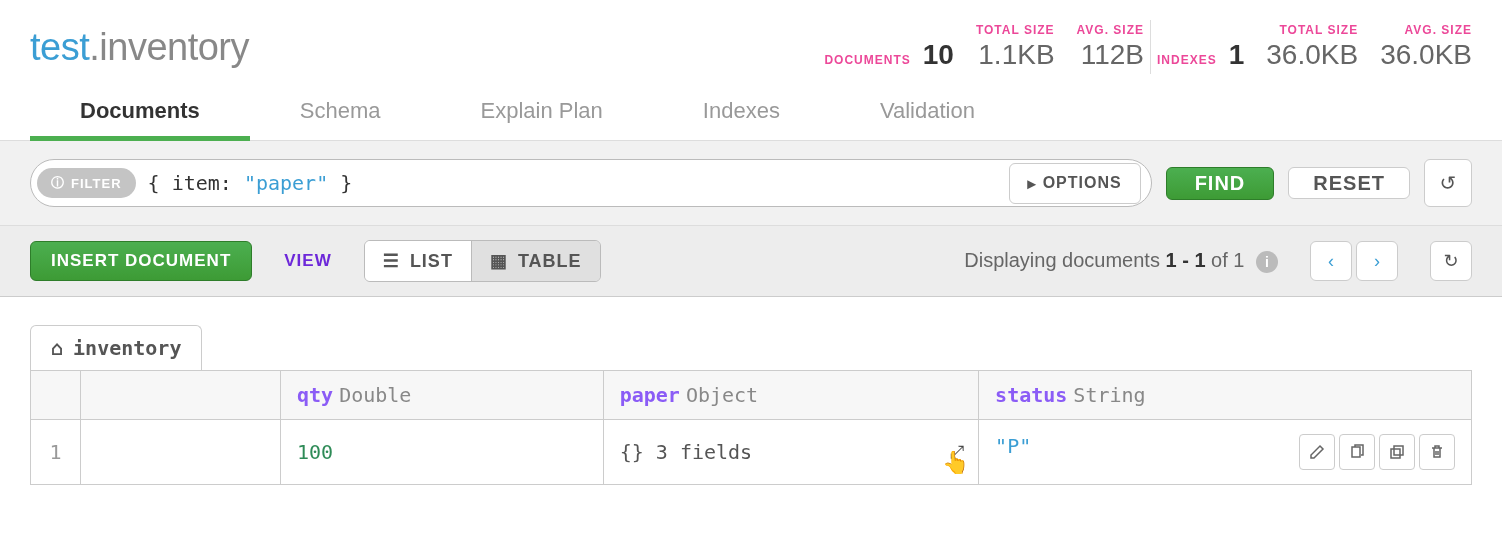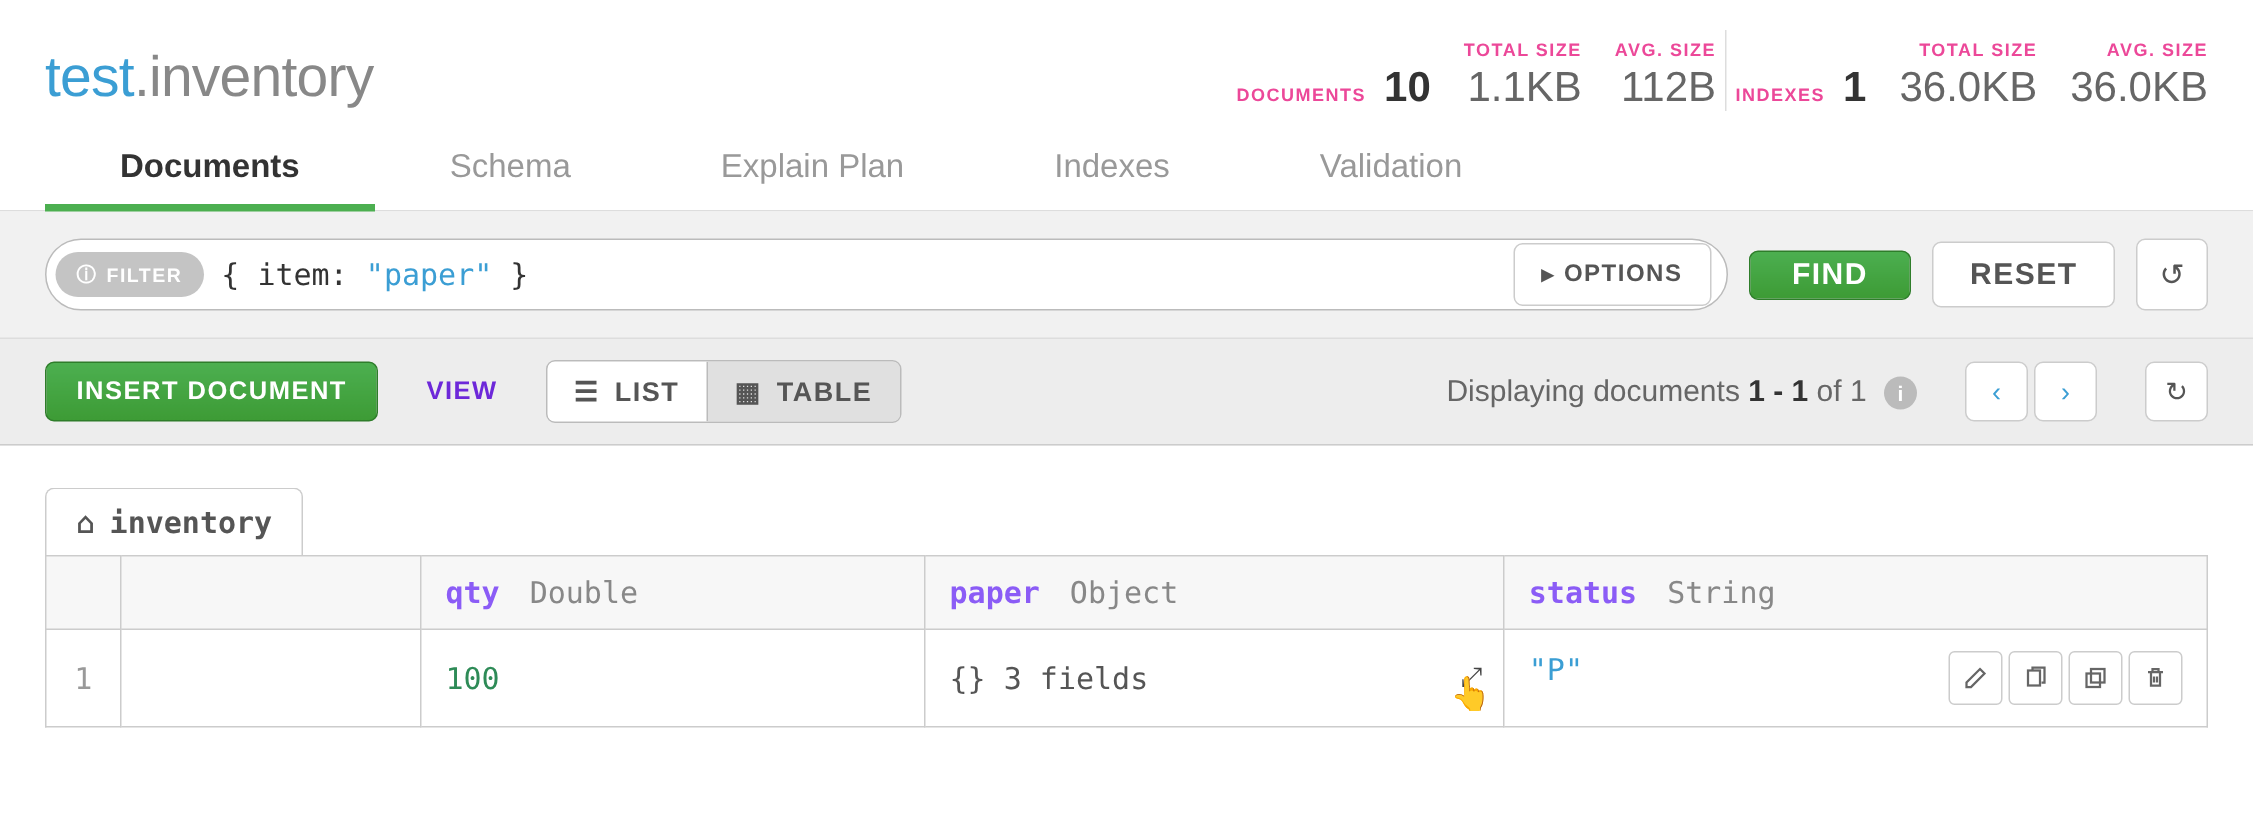--- a/index.html
+++ b/index.html
@@ -1,17 +1,17 @@
 <!DOCTYPE html>
 <html><head>
 <meta charset="utf-8">
 <style>
 *{box-sizing:border-box;margin:0;padding:0}
 body{font-family:-apple-system,BlinkMacSystemFont,"Segoe UI",Helvetica,Arial,sans-serif;background:#fff;color:#444;width:1502px}
-.header{display:flex;align-items:flex-end;padding:20px 30px 8px 30px;}
+.header{display:flex;align-items:center;padding:20px 30px 8px 30px;}
 .title{font-size:38px;font-weight:400;letter-spacing:-0.5px}
 .title-db{color:#3b9ed4}
 .title-coll{color:#888}
 .spacer{flex:1}
 .stat-group{display:flex;align-items:flex-end;gap:22px}
 .stat-block{text-align:right}
 .stat-label{font-size:12px;font-weight:600;letter-spacing:1px;color:#ec4899;text-transform:uppercase;margin-bottom:2px}
 .stat-val{font-size:28px;color:#666}
 .stat-val-bold{font-size:28px;font-weight:700;color:#333}
 .stat-inline{display:flex;align-items:baseline;gap:12px}
@@ -22,40 +22,40 @@
 .tab.active::after{content:"";position:absolute;left:0;right:0;bottom:-1px;height:5px;background:#4caf50}
 .querybar{background:#f1f1f1;padding:18px 30px;border-bottom:1px solid #ddd;display:flex;gap:14px;align-items:center}
 .filter-wrap{flex:1;display:flex;align-items:center;background:#fff;border:1px solid #bbb;border-radius:24px;height:48px;padding:0 6px 0 6px;position:relative}
 .filter-badge{background:#c4c4c4;color:#fff;font-size:13px;font-weight:700;letter-spacing:1px;padding:6px 14px;border-radius:20px;display:flex;align-items:center;gap:6px}
 .filter-text{font-family:"Menlo","Consolas",monospace;font-size:20px;margin-left:12px;flex:1;color:#333}
 .tok-brace{color:#333}
 .tok-key{color:#333}
 .tok-str{color:#3b9ed4}
 .options-btn{background:#fff;border:1px solid #ccc;border-radius:6px;padding:10px 18px;font-size:16px;font-weight:700;letter-spacing:1px;color:#555;cursor:pointer;display:flex;align-items:center;gap:6px;margin-right:4px}
 .find-btn{background:#3d9b35;background:linear-gradient(#4caf50,#3d9b35);color:#fff;border:1px solid #2e7d2a;border-radius:6px;padding:0 28px;height:33px;font-size:20px;font-weight:700;letter-spacing:1px;cursor:pointer}
-.reset-btn{background:#fff;border:1px solid #ccc;border-radius:6px;padding:0 24px;height:44px;font-size:20px;font-weight:700;letter-spacing:1px;color:#555;cursor:pointer}
+.reset-btn{background:#fff;border:1px solid #ccc;border-radius:6px;padding:0 24px;height:32px;font-size:20px;font-weight:700;letter-spacing:1px;color:#555;cursor:pointer}
 .icon-btn{background:#fff;border:1px solid #ccc;border-radius:6px;width:48px;height:48px;display:flex;align-items:center;justify-content:center;cursor:pointer;color:#555;font-size:20px}
 .actionbar{background:#ededed;padding:14px 30px;display:flex;align-items:center;gap:32px;border-bottom:1px solid #ccc}
 .insert-btn{background:linear-gradient(#4caf50,#3d9b35);color:#fff;border:1px solid #2e7d2a;border-radius:6px;padding:0 20px;height:40px;font-size:17px;font-weight:700;letter-spacing:1px;cursor:pointer}
 .view-label{font-size:17px;font-weight:600;letter-spacing:1px;color:#6d28d9}
 .view-toggle{display:flex;border:1px solid #bbb;border-radius:6px;overflow:hidden}
 .view-opt{background:#fff;padding:0 18px;height:40px;display:flex;align-items:center;gap:10px;font-size:18px;font-weight:700;letter-spacing:1px;color:#555;cursor:pointer;border:none}
 .view-opt.active{background:#e0e0e0}
 .view-opt:not(:last-child){border-right:1px solid #bbb}
 .display-info{font-size:20px;color:#666}
 .display-info b{font-weight:700;color:#333}
 .nav-grp{display:flex;gap:4px}
 .small-btn{background:#fff;border:1px solid #ccc;border-radius:6px;width:42px;height:40px;display:flex;align-items:center;justify-content:center;cursor:pointer;color:#3b9ed4;font-size:18px}
 .refresh-btn{color:#555}
 .table-area{padding:28px 30px}
 .collection-tab{display:inline-flex;align-items:center;gap:10px;background:#fff;border:1px solid #ccc;border-bottom:none;border-radius:6px 6px 0 0;padding:10px 20px;font-family:"Menlo","Consolas",monospace;font-size:20px;font-weight:700;color:#555}
 .data-table{width:100%;border-collapse:collapse;border:1px solid #ccc}
 .data-table th{background:#f7f7f7;border:1px solid #ccc;padding:12px 16px;text-align:left;font-family:"Menlo","Consolas",monospace;font-size:20px;font-weight:400}
 .data-table th .fieldname{font-weight:700;color:#8b5cf6}
-.data-table th .fieldtype{color:#888;margin-left:20px}
+.data-table th .fieldtype{color:#888;margin-left:6px}
 .data-table td{border:1px solid #ccc;padding:14px 16px;font-family:"Menlo","Consolas",monospace;font-size:20px;position:relative}
 .row-num{color:#999;text-align:center;width:50px}
 .val-num{color:#2e8b57}
 .val-obj{color:#555}
 .val-str{color:#3b9ed4}
 .expand-icon{position:absolute;right:14px;top:50%;transform:translate(0,-50%);color:#444;cursor:pointer;font-size:18px}
 .row-actions{display:flex;gap:4px;justify-content:flex-end}
 .action-btn{background:#fff;border:1px solid #ccc;border-radius:4px;width:36px;height:36px;display:flex;align-items:center;justify-content:center;cursor:pointer;color:#666}
 .info-circle{display:inline-flex;width:22px;height:22px;border-radius:50%;background:#bbb;color:#fff;align-items:center;justify-content:center;font-size:14px;font-weight:700;margin-left:6px}
 .cursor-hand{position:absolute;font-size:22px;pointer-events:none}

